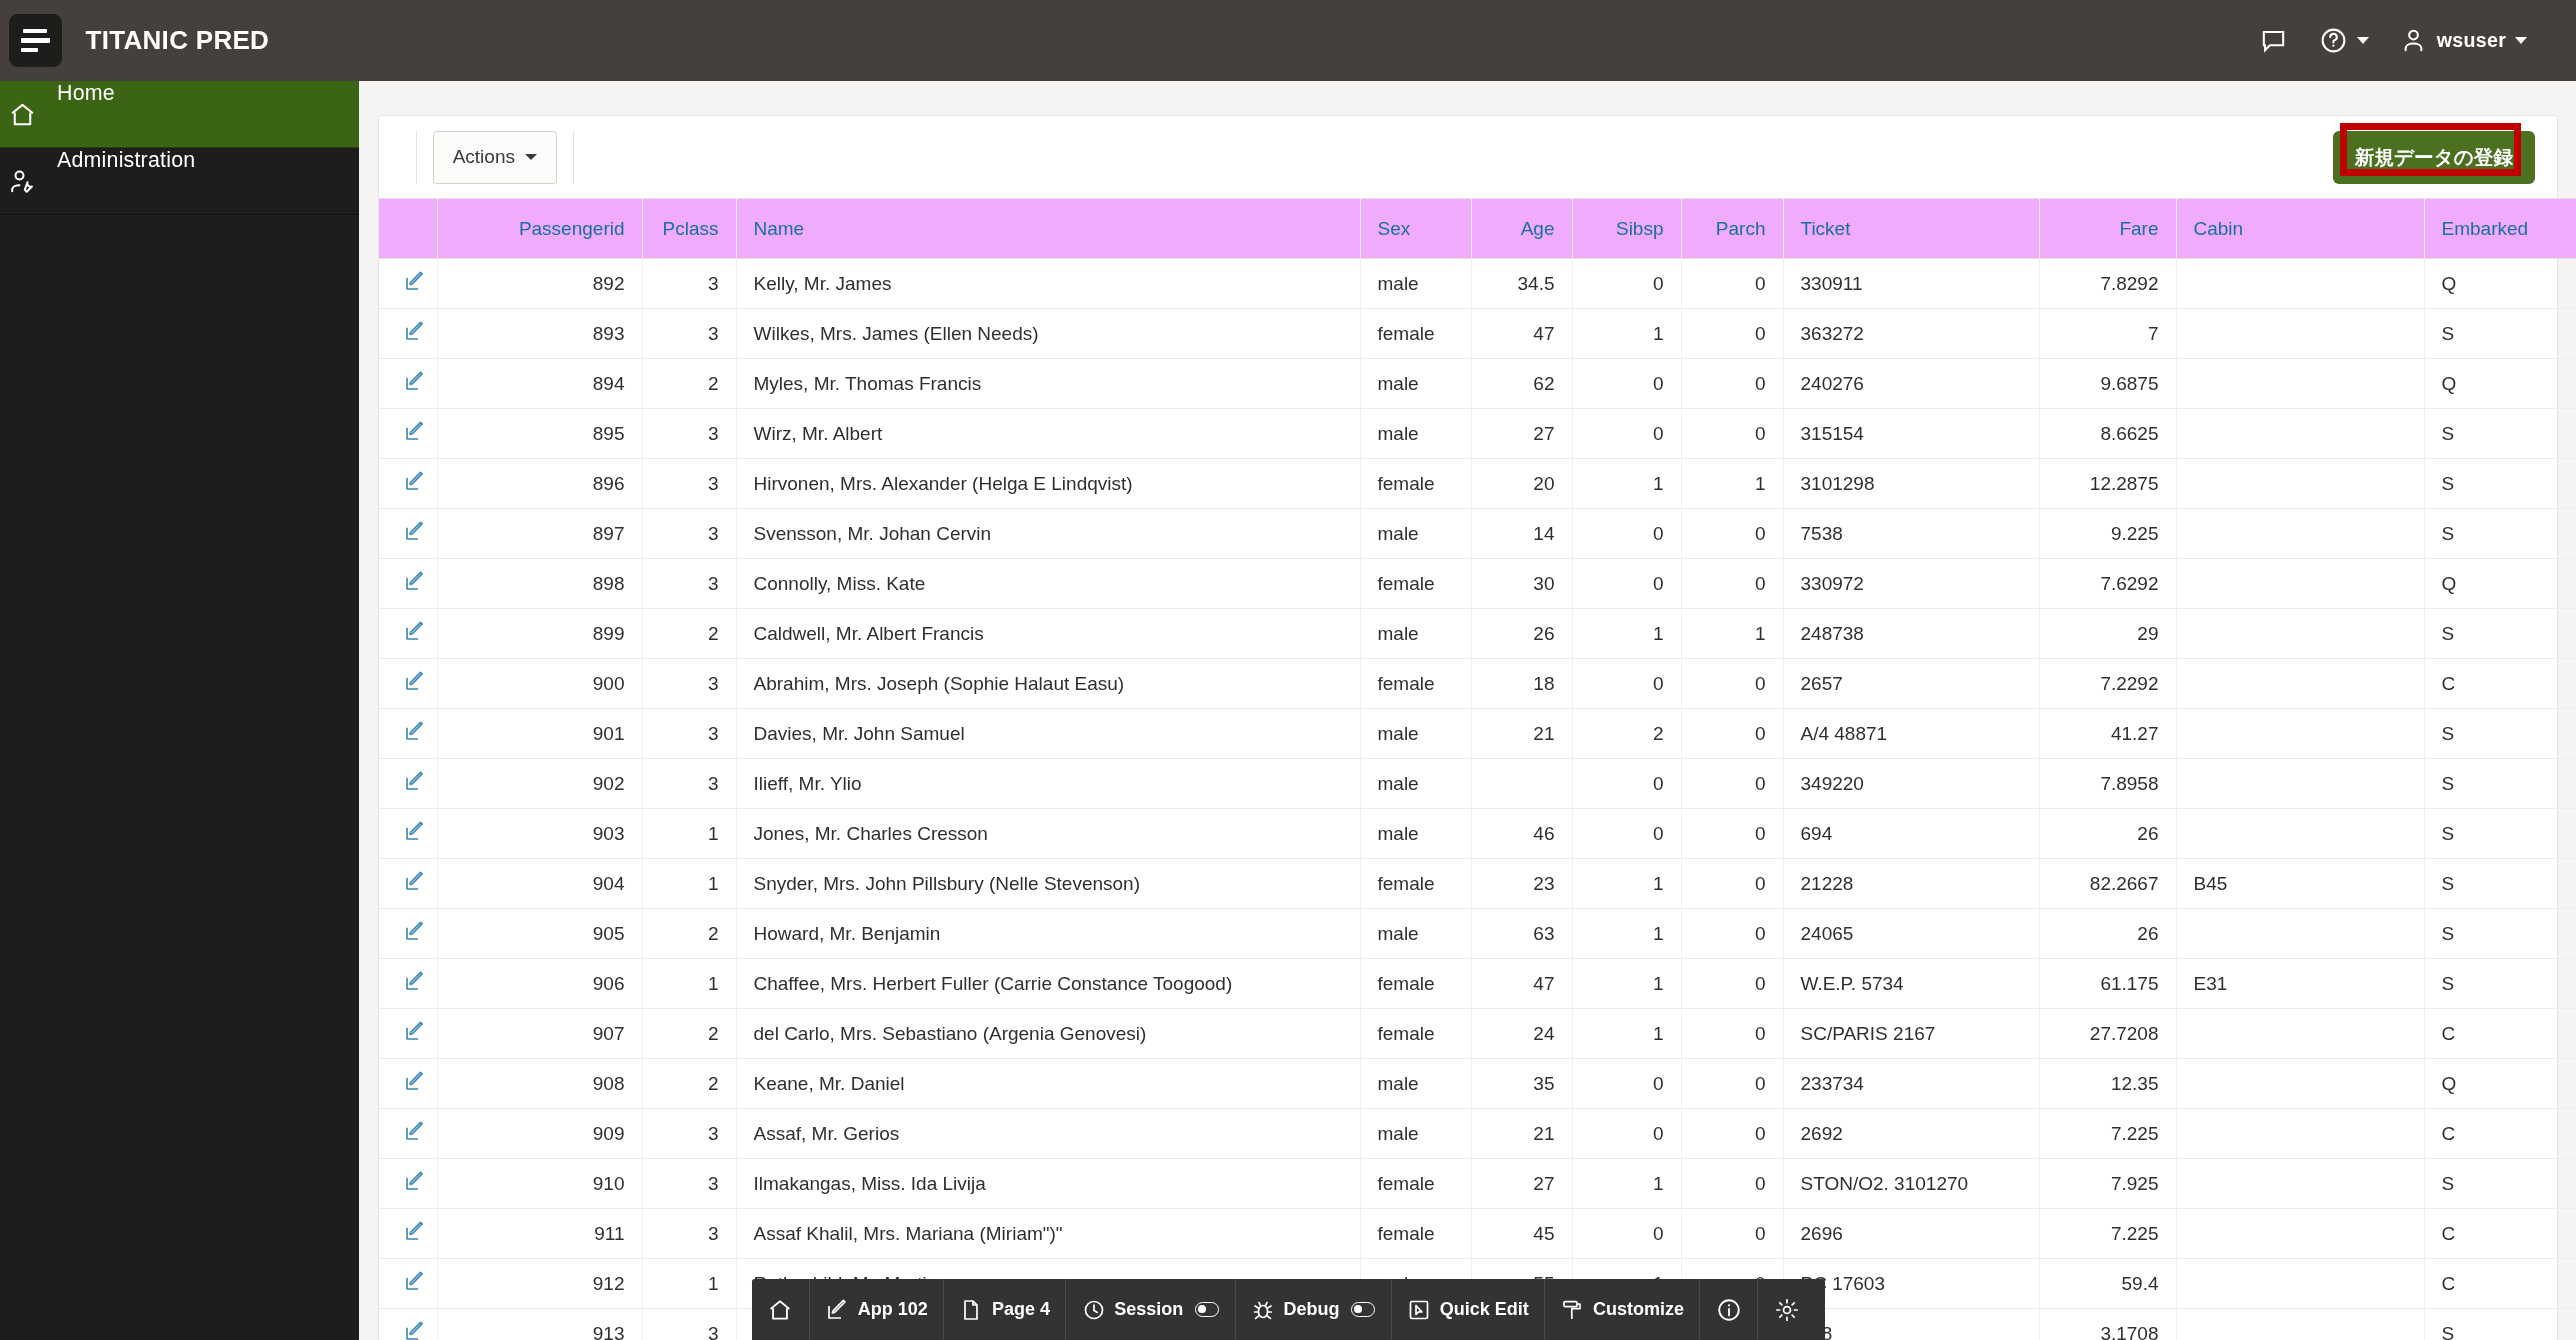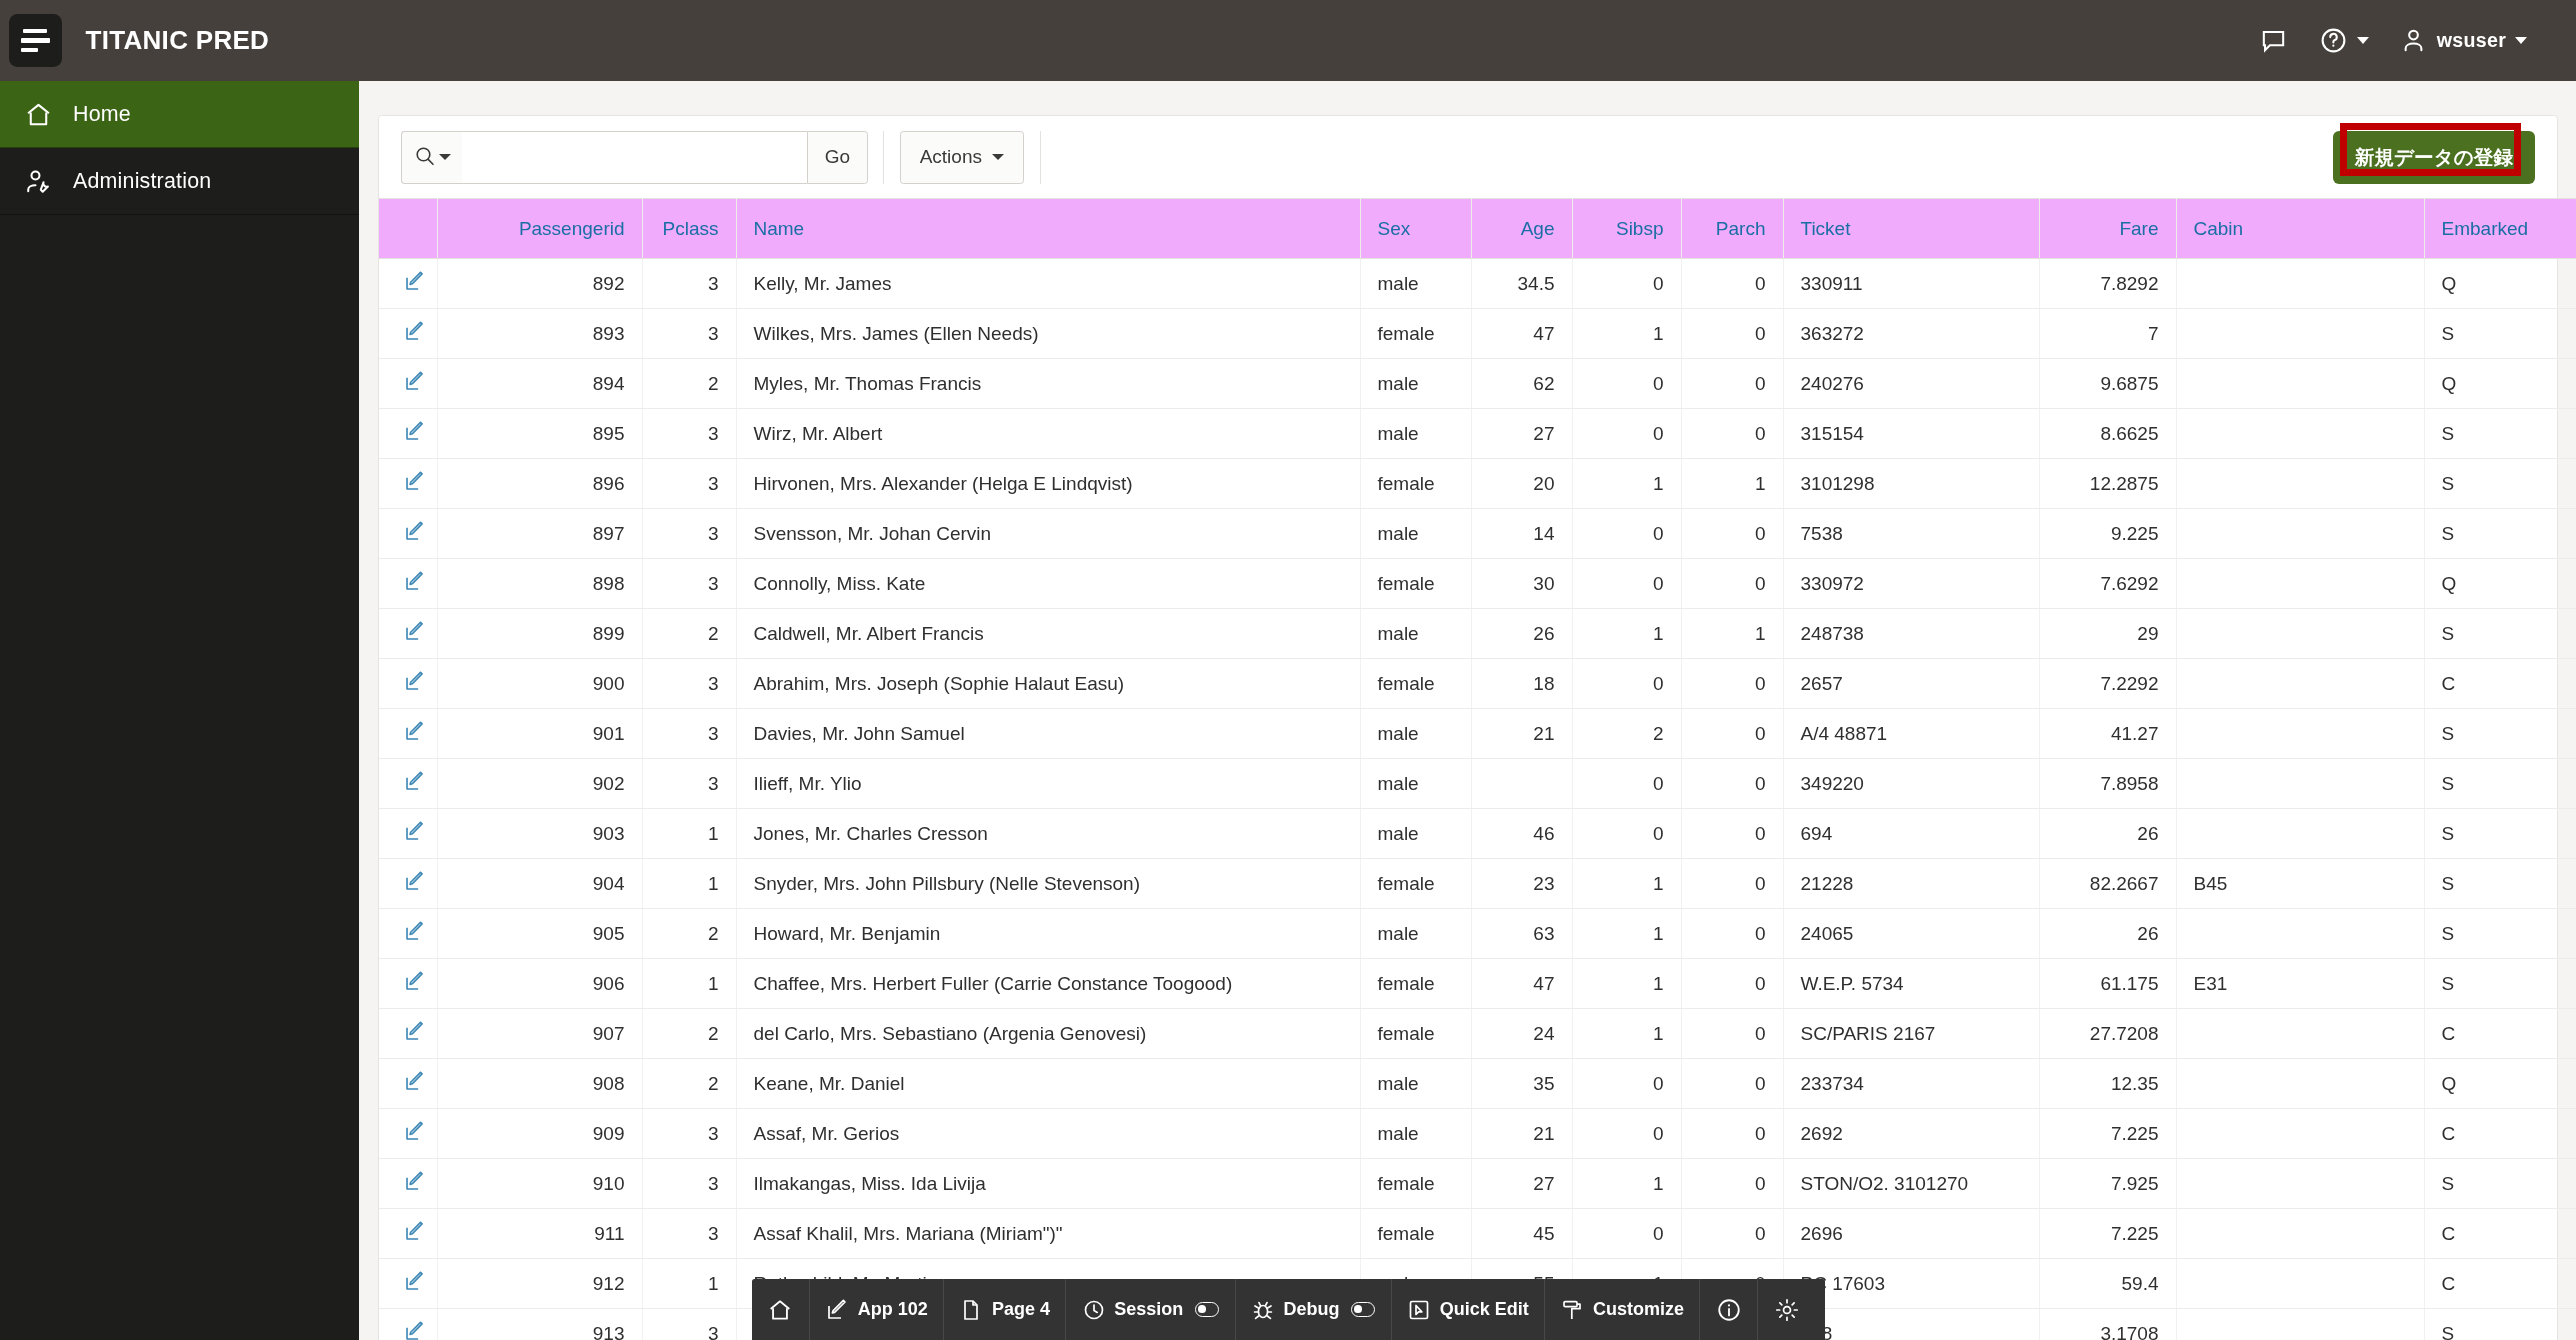--- a/index.html
+++ b/index.html
@@ -49,22 +49,22 @@
   #user-name { font-size: 19.6px; font-weight: bold; letter-spacing:0.3px; }
 
   
   #sidebar {
     position: absolute; top: 81px; left: 0;
     width: 359px; height: 1260px;
     background: #1d1d1b;
     z-index: 20;
   }
   .nav-item {
-    display: flex; align-items: center;
-    height: 67px; padding-left: 22px; gap: 19px;
+    display: flex; 
+    height: 67px; padding-left: 6px; gap: 19px;
     color: #ffffff; cursor: pointer;
     border-bottom: 0.9px solid rgba(0,0,0,.35);
   }
   .nav-item.lvl-green { background: #3c6415; }
   .nav-item.lvl-green-active { background: #35591b; }
   .nav-item .nav-ico { width: 32px; display:flex; align-items:center; justify-content:center; }
   .nav-label { font-size: 21.4px; letter-spacing: 0.2px; }
   .nav-item.active .nav-label { font-weight: bold; }
 
   
@@ -262,33 +262,20 @@
       </svg>
     </span>
     <span class="nav-label">Administration</span>
   </div>
 </nav>
 
 <main id="content">
   <section id="region">
 
     <div id="ir-toolbar">
-      <div id="search-group">
-        <div id="search-drop">
-          <span>
-            <svg width="24" height="24" viewBox="0 0 24 24" fill="none" stroke="#3a3a38" stroke-width="1.6">
-              <circle cx="10.5" cy="10.5" r="6.3"></circle>
-              <path d="M15.2 15.4 20 20.3" stroke-linecap="round"></path>
-            </svg>
-          </span>
-          <span class="chev-dark"></span>
-        </div>
-        <input id="search-input" type="text" value="" placeholder="" style="">
-        <button id="go-btn">Go</button>
-      </div>
 
       <div class="tb-sep"></div>
 
       <div id="actions-btn">
         <span>Actions</span>
         <span class="chev-dark"></span>
       </div>
 
       <div class="tb-sep"></div>
 

